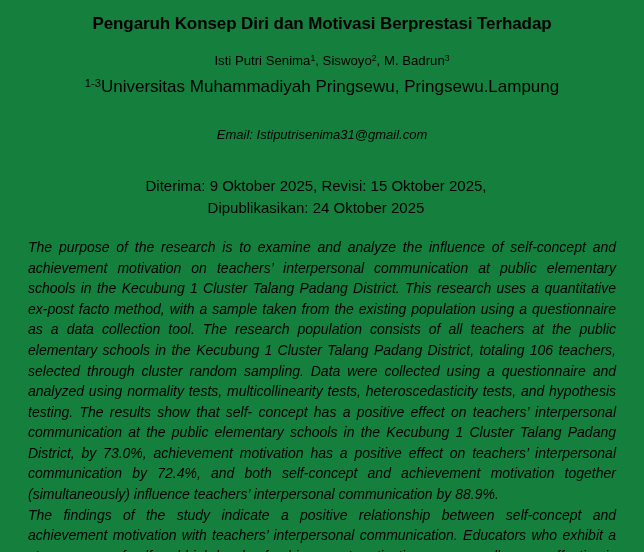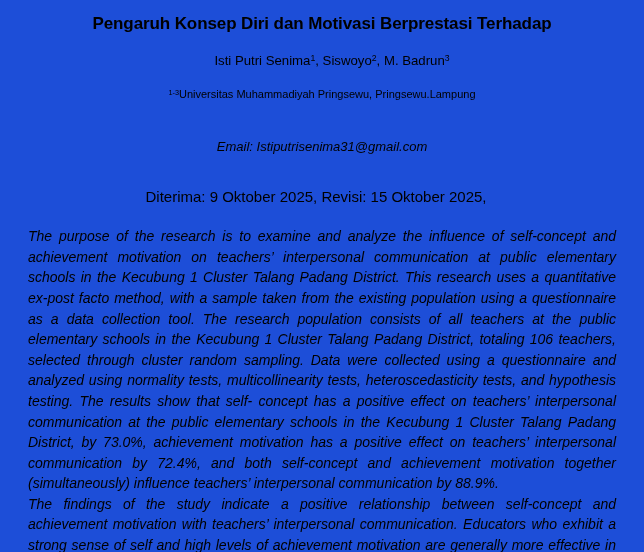--- a/index.html
+++ b/index.html
@@ -15,21 +15,21 @@
     color: #000000;
     -webkit-font-smoothing: antialiased;
   }
 
   .page {
     position: relative;
     width: 644px;
     height: 552px;
     box-sizing: border-box;
     padding: 0;
-    background: #1d4ed8;
+    background: #15803d;
   }
 
   
   .title {
     margin: 0;
     padding: 13px 62px 0 62px;
     text-align: center;
     font-size: 17px;
     font-weight: bold;
     line-height: 1.33;
@@ -39,24 +39,24 @@
 
   
   .authors {
     margin: 0;
     padding: 16px 20px 0 40px;
     text-align: center;
     font-size: 13.2px;
     line-height: 1.42;
   }
   .affiliation {
-    margin: 16px;
+    margin: 4px;
     padding: 1px 40px 0 40px;
     text-align: center;
-    font-size: 11px;
+    font-size: 17px;
     line-height: 1.42;
   }
   sup {
     font-size: 0.66em;
     vertical-align: 0.42em;
     line-height: 0;
   }
   .aff-sup {
     font-size: 0.66em;
     vertical-align: 0.42em;
@@ -126,20 +126,21 @@
   <p class="affiliation">
     <span class="aff-sup">1-3</span><span>Universitas Muhammadiyah Pringsewu, Pringsewu.Lampung</span>
   </p>
 
   <p class="email">
     <span>Email: </span><span class="email-addr">Istiputrisenima31@gmail.com</span>
   </p>
 
   <p class="dates">
     <span class="dates-line">Diterima: 9 Oktober 2025, Revisi: 15 Oktober 2025,</span>
+    <span class="dates-line">Dipublikasikan: 24 Oktober 2025</span>
   </p>
 
   <div class="abstract-wrap">
     <div class="abstract-body">
       <p>The purpose of the research is to examine and analyze the influence of self-concept and achievement motivation on teachers’ interpersonal communication at public elementary schools in the Kecubung 1 Cluster Talang Padang District. This research uses a quantitative ex-post facto method, with a sample taken from the existing population using a questionnaire as a data collection tool. The research population consists of all teachers at the public elementary schools in the Kecubung 1 Cluster Talang Padang District, totaling 106 teachers, selected through cluster random sampling. Data were collected using a questionnaire and analyzed using normality tests, multicollinearity tests, heteroscedasticity tests, and hypothesis testing. The results show that self- concept has a positive effect on teachers’ interpersonal communication at the public elementary schools in the Kecubung 1 Cluster Talang Padang District, by 73.0%, achievement motivation has a positive effect on teachers’ interpersonal communication by 72.4%, and both self-concept and achievement motivation together (simultaneously) influence teachers’ interpersonal communication by 88.9%.</p>
       <p>The findings of the study indicate a positive relationship between self-concept and achievement motivation with teachers’ interpersonal communication. Educators who exhibit a strong sense of self and high levels of achievement motivation are generally more effective in their interactions with students. This contributes to the development of stronger teacher-student relationships, which may subsequently enhance students’ comprehension of instructional material.</p>
     </div>
   </div>
 
 </div>

